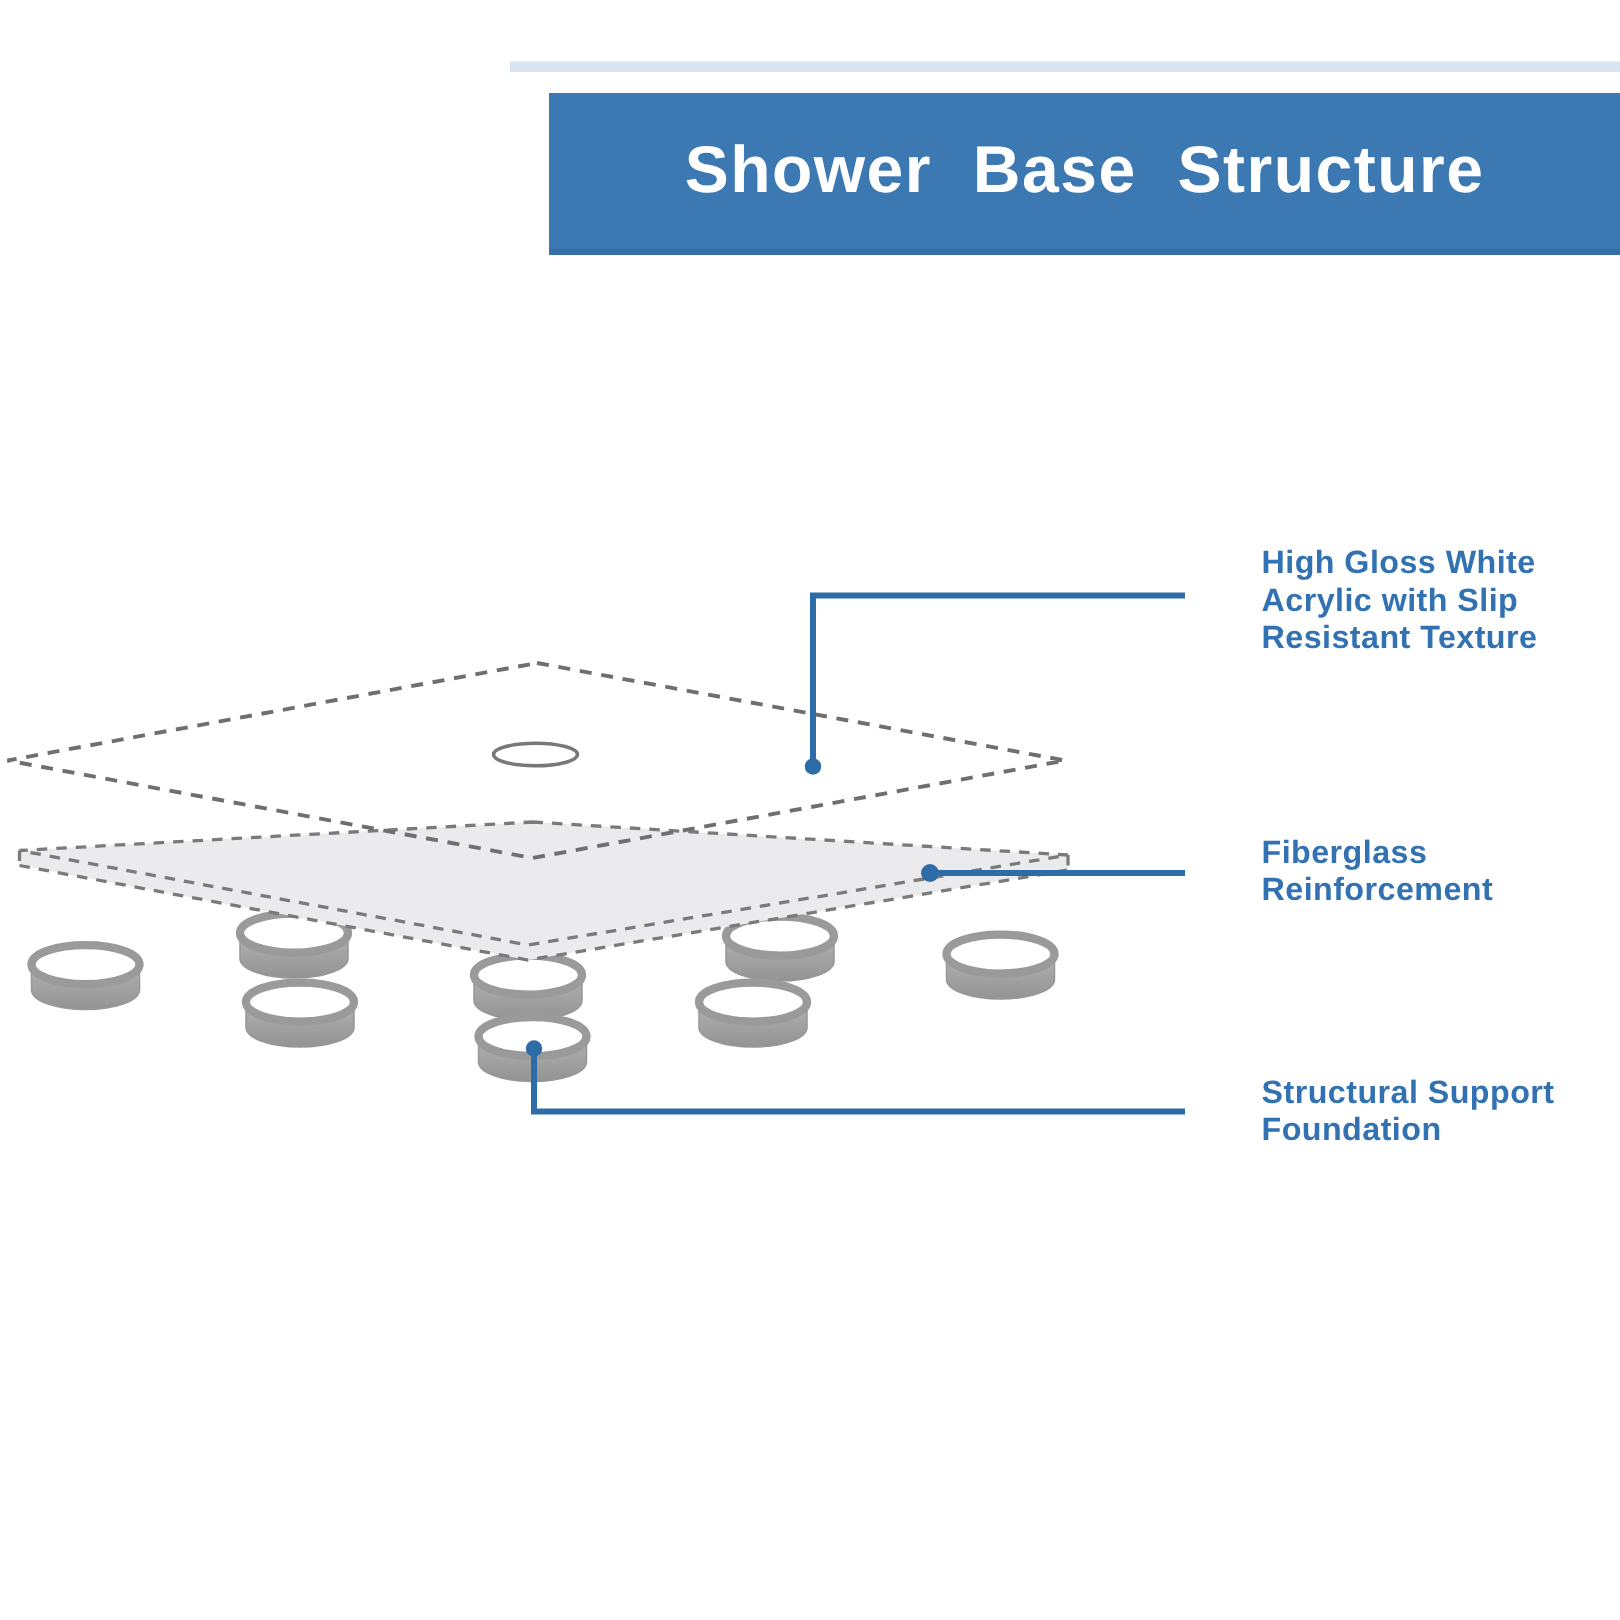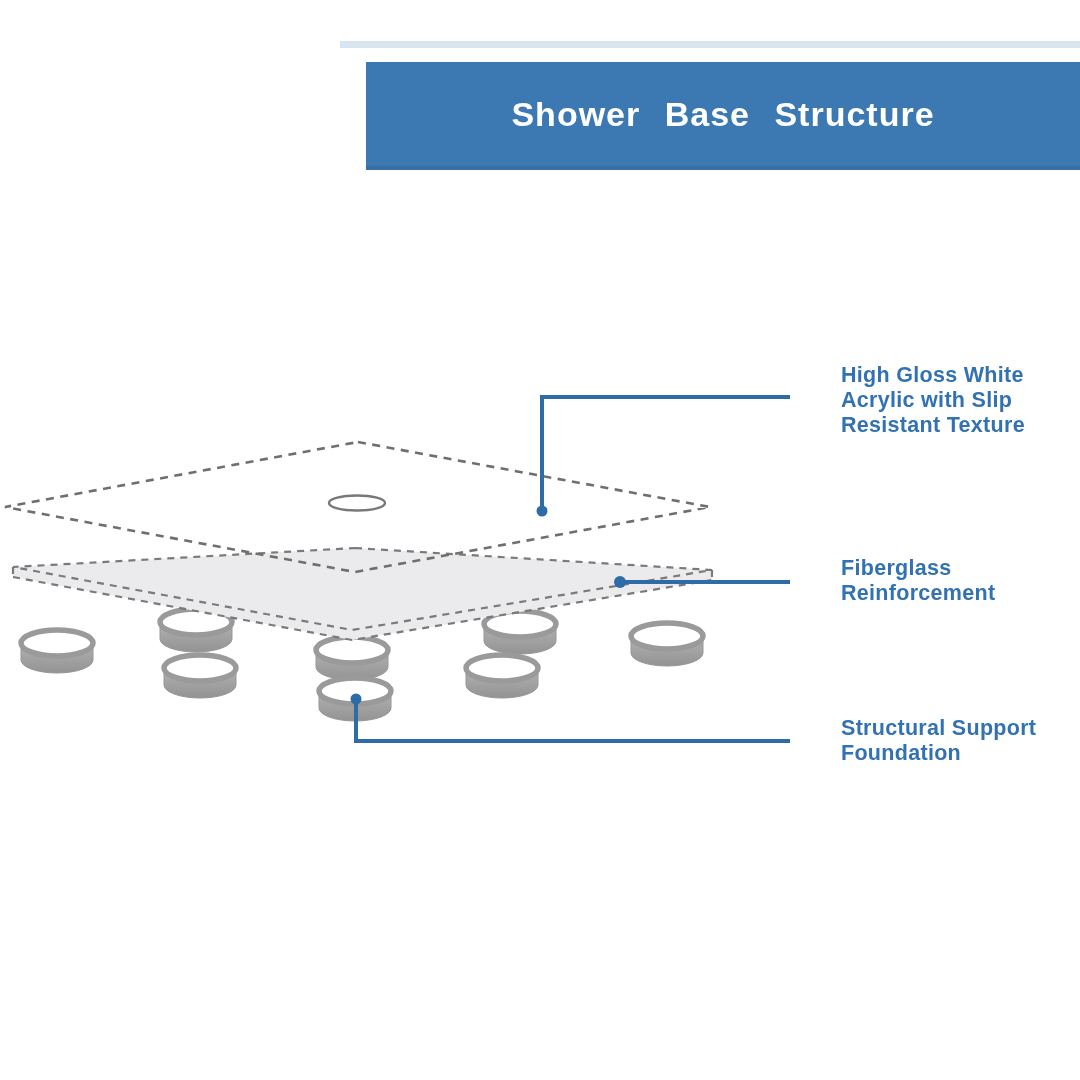--- a/index.html
+++ b/index.html
@@ -17,21 +17,21 @@
     position:absolute;left:340px;top:41px;width:740px;height:7px;
     background:#cddeee;opacity:.8;
   }
   .banner{
     position:absolute;left:366px;top:62px;width:714px;height:108px;
     background:var(--banner-bg);
     display:flex;align-items:center;justify-content:center;
     box-shadow:inset 0 -4px 0 rgba(0,0,0,0.07);
   }
   .banner-title{
-    color:var(--banner-text);font-size:34px;font-weight:bold;
+    color:var(--banner-text);font-size:44px;font-weight:bold;
     letter-spacing:1px;word-spacing:14px;white-space:nowrap;
     transform:translateY(-2px);
   }
   .diagram-svg{position:absolute;left:0;top:0;width:1080px;height:1080px;}
   .dash{fill:none;stroke:var(--dash-gray);stroke-width:2.6;stroke-dasharray:8 6.5;}
   .dash-thin{fill:none;stroke:#7a7a7a;stroke-width:2.2;stroke-dasharray:7 6;}
   .slab{fill:var(--slab-fill);}
   .conn{stroke:var(--connector);stroke-width:4;fill:none;}
   .dot{fill:var(--connector);}
   .drain{fill:#ffffff;stroke:#787878;stroke-width:2.4;}

